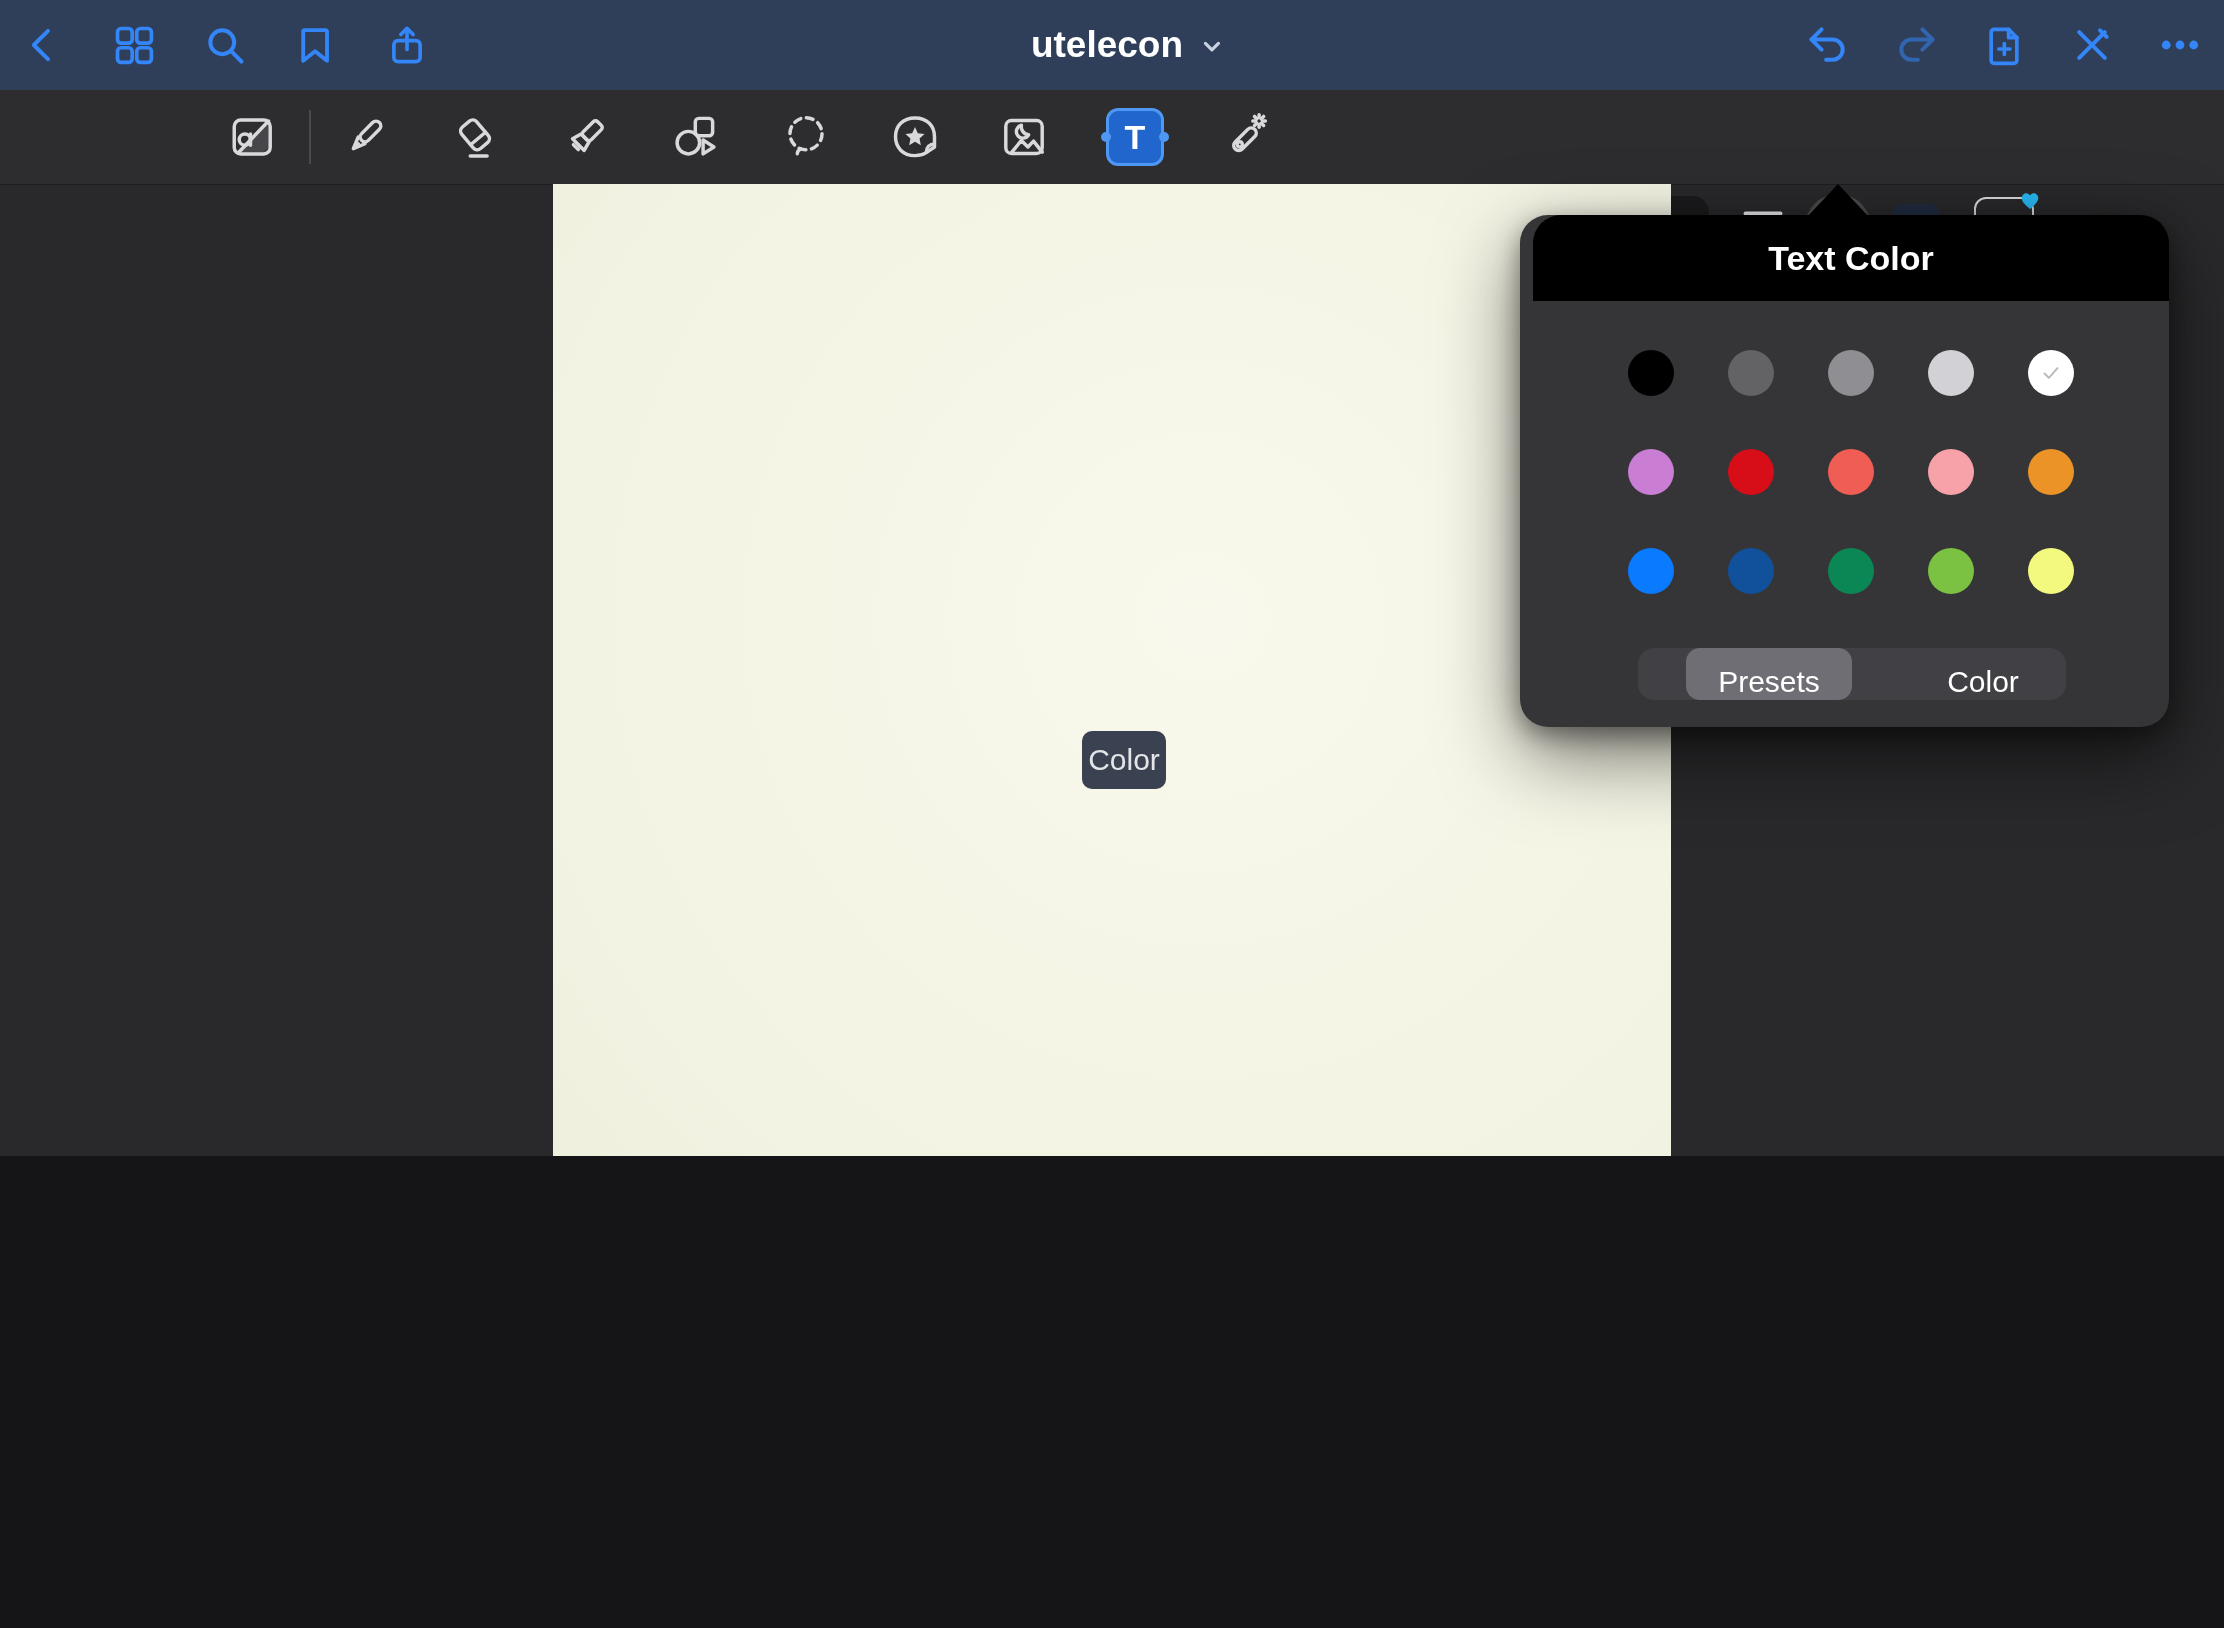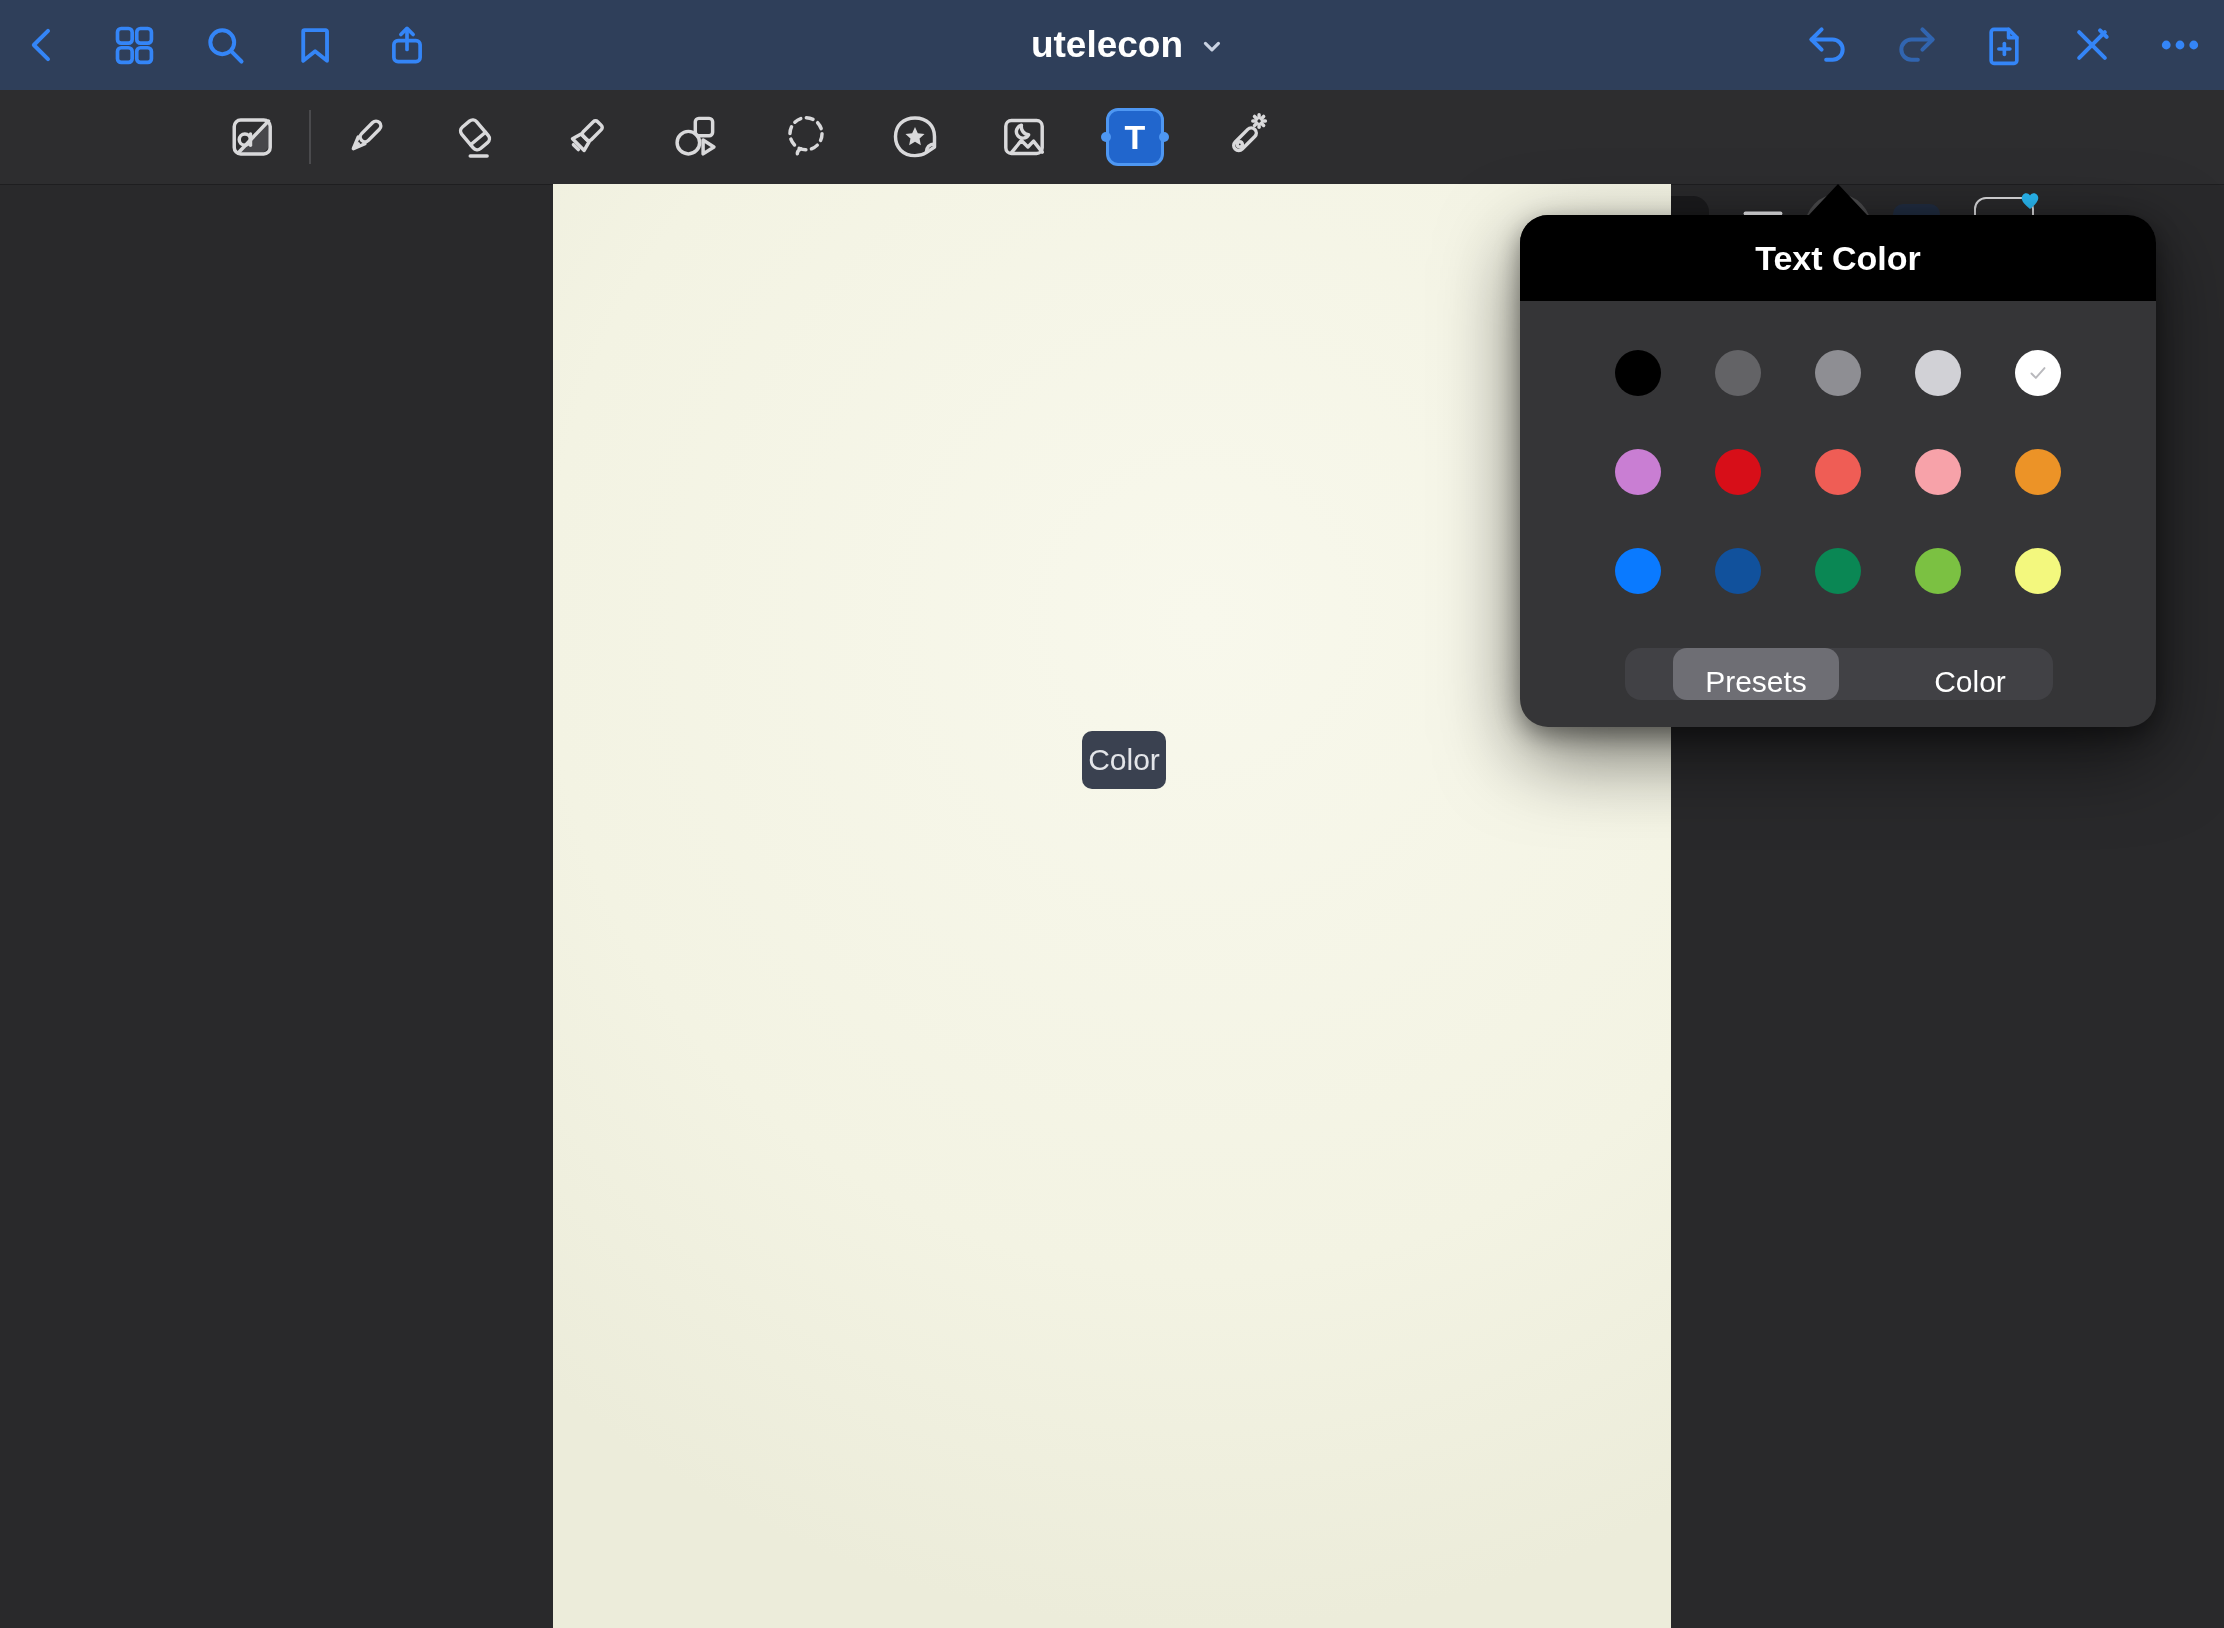--- a/index.html
+++ b/index.html
@@ -1,16 +1,16 @@
 <!DOCTYPE html>
 <html><head>
 <meta charset="utf-8">
 <style>
   html,body{margin:0;padding:0;background:#151517;}
-  #app{position:relative;width:2224px;height:1628px;background:#29292b;
+  #app{position:relative;width:2224px;height:1156px;background:#29292b;
        font-family:"Liberation Sans",sans-serif;overflow:hidden;}
 
   
   .navbar{position:absolute;top:0;left:0;right:0;height:90px;background:#2f3f5a;}
   .nav-group{position:absolute;top:0;height:90px;display:flex;align-items:center;}
   .nav-group.left{left:20px;gap:45px;}
   .nav-group.right{right:21px;gap:42px;}
   .nav-btn{width:46px;height:46px;display:flex;align-items:center;justify-content:center;
            color:#3485f7;background:none;border:none;padding:0;}
   .nav-btn svg{display:block;}
@@ -50,21 +50,21 @@
 
   
   .page{position:absolute;left:553px;top:184px;width:1118px;height:1444px;
         background:radial-gradient(90% 70% at 58% 30%, #f8f8ec 0%, #f3f3e3 65%, #ececda 100%);}
   .texts-tooltip{position:absolute;left:1082px;top:731px;width:84px;height:58px;background:#3a4150;
         border-radius:10px;display:flex;align-items:center;justify-content:center;
         color:#e3e5e9;font-size:30px;}
 
   
   .popover{position:absolute;left:1520px;top:215px;width:636px;height:512px;background:#353537;
-        border-radius:28px;box-shadow:0 28px 80px rgba(0,0,0,.55),0 8px 24px rgba(0,0,0,.4);}
+        border-radius:28px;box-shadow:0 28px 80px rgba(0,0,0,.55),0 8px 24px rgba(0,0,0,.4);padding-left:13px;}
   .popover-arrow{position:absolute;left:1808px;top:184px;width:0;height:0;
         border-left:30px solid transparent;border-right:30px solid transparent;
         border-bottom:32px solid #000000;}
   .popover-header{height:86px;background:#000000;border-radius:28px 28px 0 0;display:flex;
         align-items:center;justify-content:center;color:#ffffff;font-size:34px;font-weight:600;}
   .popover-body{position:relative;height:426px;}
   .swatch-grid{position:absolute;left:95px;top:49px;display:grid;
         grid-template-columns:repeat(5,46px);column-gap:54px;row-gap:53px;}
   .swatch{width:46px;height:46px;border-radius:50%;display:flex;align-items:center;justify-content:center;}
   .segmented{position:absolute;left:105px;top:347px;width:428px;height:52px;background:#414145;

